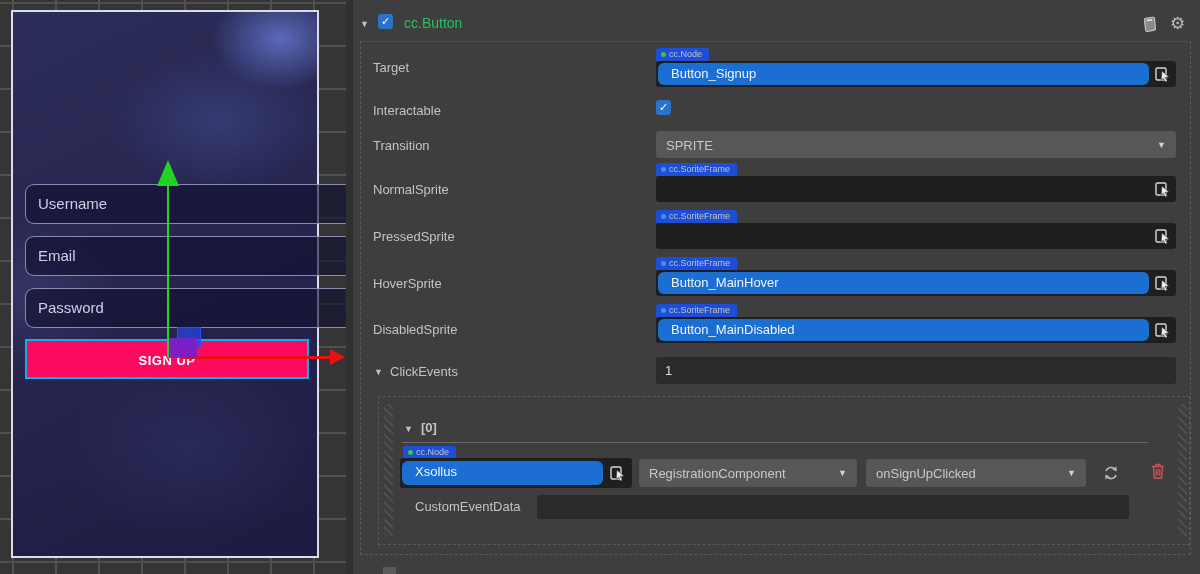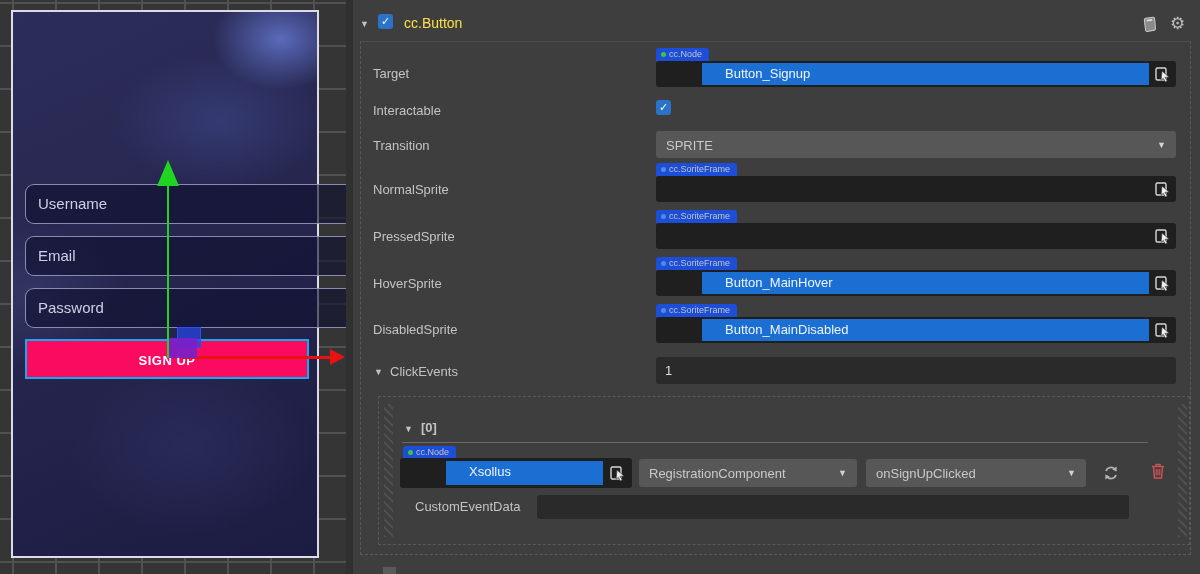--- a/index.html
+++ b/index.html
@@ -37,33 +37,33 @@
     background:rgba(38,70,225,.75);border:1px solid #2a50f5;}
   .gz-purple{position:absolute;left:156px;top:326px;width:28px;height:20px;background:rgba(120,32,200,.92);}
 
   .vdivider{position:absolute;left:346px;top:0;width:7px;height:574px;background:#303030;border-right:1px solid #262626;}
 
   
   .inspector{position:absolute;left:353px;top:0;width:847px;height:574px;background:#3e3e3e;}
   .caret{position:absolute;font-size:9px;color:#c2c2c2;}
   .chk{position:absolute;width:15px;height:15px;background:#2a73c9;border-radius:3px;
     color:#fff;font-size:11px;line-height:15px;text-align:center;}
-  .hdr-title{position:absolute;left:51px;top:15px;font-size:14px;color:#fde047;}
+  .hdr-title{position:absolute;left:51px;top:15px;font-size:14px;color:#22c55e;}
   .hdr-icon{position:absolute;top:16px;width:17px;height:17px;color:#b5b5b5;}
   .group{position:absolute;left:7px;top:41px;width:831px;height:514px;box-sizing:border-box;
     border:1px dashed #5a5a5a;border-top:1px solid #4c4c4c;}
   .plabel{position:absolute;left:20px;font-size:13px;color:#c3c3c3;}
   .tag{position:absolute;background:#1d4ed8;color:#c4c4c4;font-size:9px;
     padding:2px 7px 2px 5px;border-radius:3px 3px 0 0;line-height:9px;}
   .tag .dot{display:inline-block;width:5px;height:5px;border-radius:50%;margin-right:3px;vertical-align:0;}
   .dot-green{background:#3ec63e;}
   .dot-blue{background:#4a8fd9;}
   .asset{position:absolute;left:303px;width:520px;height:26px;background:#1f1f1f;border-radius:3px;}
   .asset .val{position:absolute;left:2px;top:2px;right:27px;bottom:2px;background:#1b6fd3;
-    border-radius:0;color:#eef4ff;font-size:13px;line-height:22px;padding-left:23px;margin-left:44px;}
+    border-radius:6px;color:#eef4ff;font-size:13px;line-height:22px;padding-left:13px;}
   .asset .picker{position:absolute;right:4px;top:4px;width:18px;height:18px;}
   .select{position:absolute;background:#575757;border-radius:3px;color:#c9c9c9;
     font-size:13px;box-sizing:border-box;padding-left:19px;}
   .select .sval{position:absolute;left:10px;top:50%;transform:translateY(-50%);}
   .select .scaret{position:absolute;right:10px;top:50%;transform:translateY(-50%);font-size:9px;color:#d2d2d2;}
   .dinput{position:absolute;background:#2a2a2a;border-radius:3px;color:#ddd;font-size:13px;padding-left:9px;box-sizing:border-box;}
   .subgroup{position:absolute;left:25px;top:396px;width:812px;height:149px;box-sizing:border-box;border:1px dashed #595959;}
   .hatch{position:absolute;width:9px;background:repeating-linear-gradient(45deg,#4e4e4e 0 2px,transparent 2px 6px);}
   .sep{position:absolute;left:49px;top:442px;width:746px;height:1px;background:#686868;}
   .icon-btn{position:absolute;width:18px;height:18px;}
@@ -107,21 +107,21 @@
     <span class="hdr-icon" style="left:788px">
       <svg viewBox="0 0 16 16" width="17" height="17">
           <path d="M4.5 2.2 L11 1.2 Q12.6 1 12.8 2.6 L13.6 11.8 Q13.7 13 12.5 13.3 L6 14.6 Q4.6 14.8 4.3 13.4 L3.2 4 Q3 2.5 4.5 2.2 Z" fill="#8a8a8a" stroke="#c9c9c9" stroke-width="1"></path>
           <path d="M5.2 4.4 L10.6 3.6" stroke="#dedede" stroke-width="1.6"></path>
         </svg>
     </span>
     <span class="hdr-icon" style="left:817px;top:13px;font-size:17px;color:#b9b9b9">⚙</span>
 
     <div class="group"></div>
 
-    <span class="plabel" style="top:66px">Target</span>
+    <span class="plabel" style="top:60px">Target</span>
     <span class="tag" style="left:303px;top:48px"><span class="dot dot-green"></span><span>cc.Node</span></span>
     <div class="asset" style="top:61px">
       <div class="val">Button_Signup</div>
       <span class="picker">
         <svg viewBox="0 0 18 18" width="18" height="18">
             <rect x="2" y="3" width="10" height="12" rx="1.5" fill="none" stroke="#d8d8d8" stroke-width="1.4"></rect>
             <polygon points="8,6 15,12 11,12.4 13.3,16 11.3,17 9.3,13.4 7,15.4" fill="#efefef" stroke="#3a3a3a" stroke-width=".7"></polygon>
           </svg>
       </span>
     </div>

